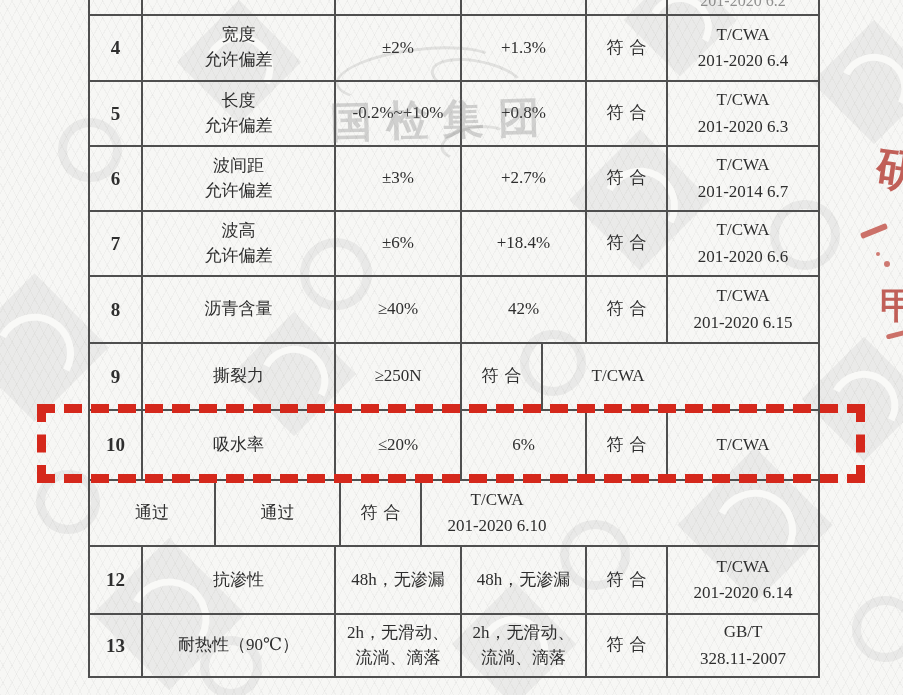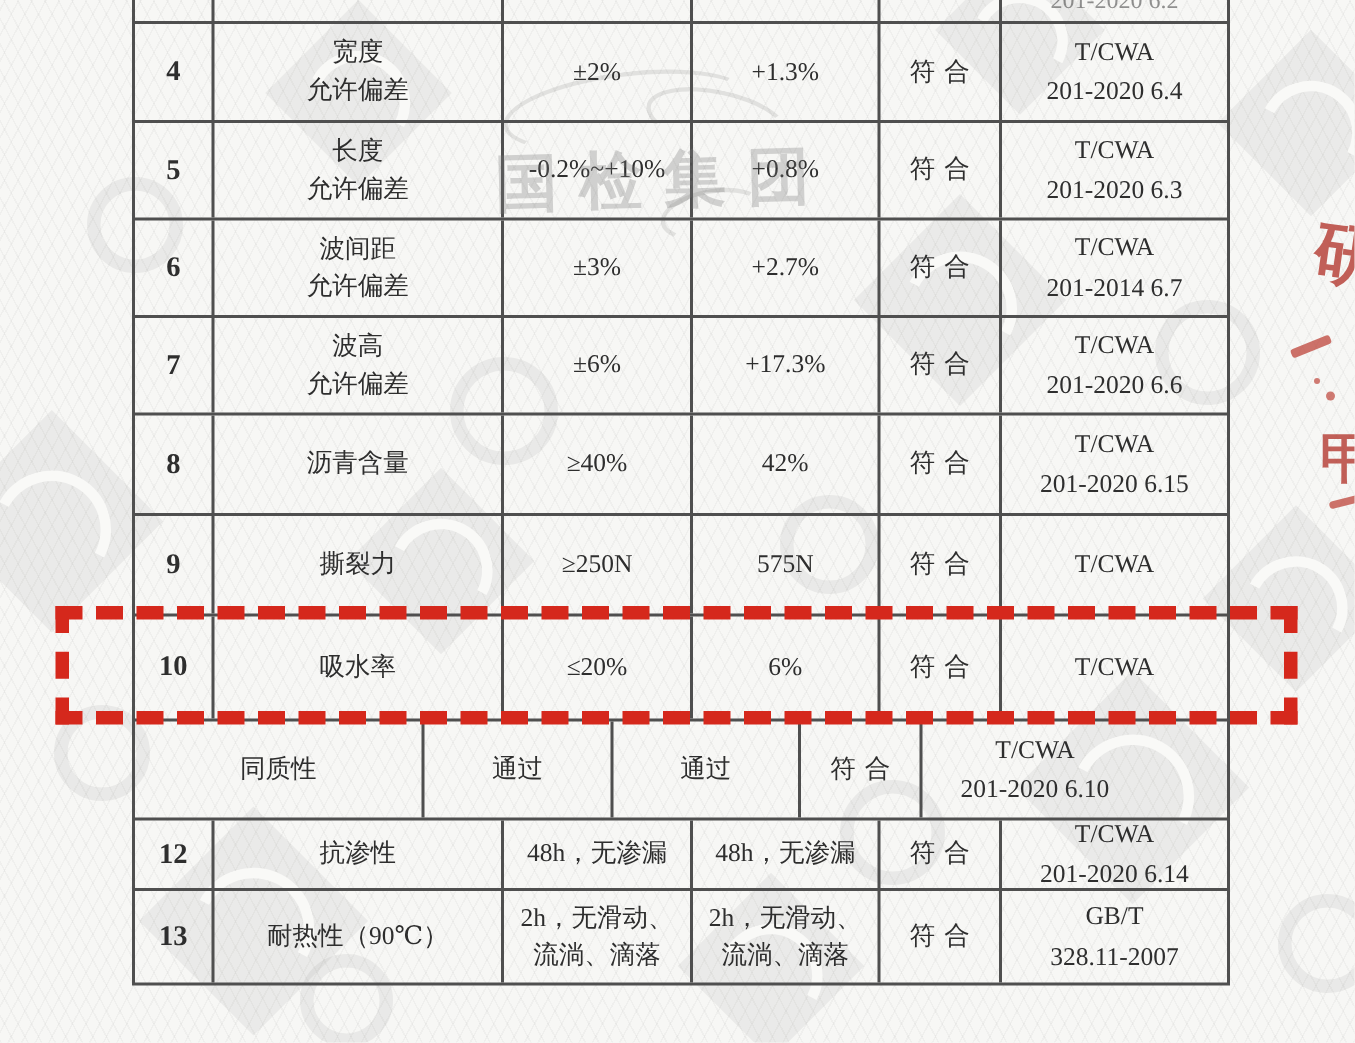--- a/index.html
+++ b/index.html
@@ -176,21 +176,21 @@
       </div>
     <div class="cell c-item">
         <div>波高</div>
         <div>允许偏差</div>
       </div>
     <div class="cell c-req">
         <div>±6%</div>
         <div></div>
       </div>
     <div class="cell c-meas">
-        <div>+17.3%</div>
+        <div>+18.4%</div>
         <div></div>
       </div>
     <div class="cell c-concl">
         <div>符合</div>
       </div>
     <div class="cell c-std">
         <div>T/CWA</div>
         <div>201-2020 6.6</div>
       </div>
   </div>
@@ -225,24 +225,20 @@
         <div>9</div>
       </div>
     <div class="cell c-item">
         <div>撕裂力</div>
         <div></div>
       </div>
     <div class="cell c-req">
         <div>≥250N</div>
         <div></div>
       </div>
-    <div class="cell c-meas">
-        <div>575N</div>
-        <div></div>
-      </div>
     <div class="cell c-concl">
         <div>符合</div>
       </div>
     <div class="cell c-std">
         <div>T/CWA</div>
       </div>
   </div>
 
   <div class="t-row" style="height:70px">
     <div class="cell c-no">
@@ -262,42 +258,38 @@
       </div>
     <div class="cell c-concl">
         <div>符合</div>
       </div>
     <div class="cell c-std">
         <div>T/CWA</div>
       </div>
   </div>
 
   <div class="t-row" style="height:66px">
-    <div class="cell c-item">
-        <div>同质性</div>
-        <div></div>
-      </div>
     <div class="cell c-req">
         <div>通过</div>
         <div></div>
       </div>
     <div class="cell c-meas">
         <div>通过</div>
         <div></div>
       </div>
     <div class="cell c-concl">
         <div>符合</div>
       </div>
     <div class="cell c-std">
         <div>T/CWA</div>
         <div>201-2020 6.10</div>
       </div>
   </div>
 
-  <div class="t-row" style="height:47px">
+  <div class="t-row" style="height:68px">
     <div class="cell c-no">
         <div>12</div>
       </div>
     <div class="cell c-item">
         <div>抗渗性</div>
         <div></div>
       </div>
     <div class="cell c-req">
         <div>48h，无渗漏</div>
         <div></div>

